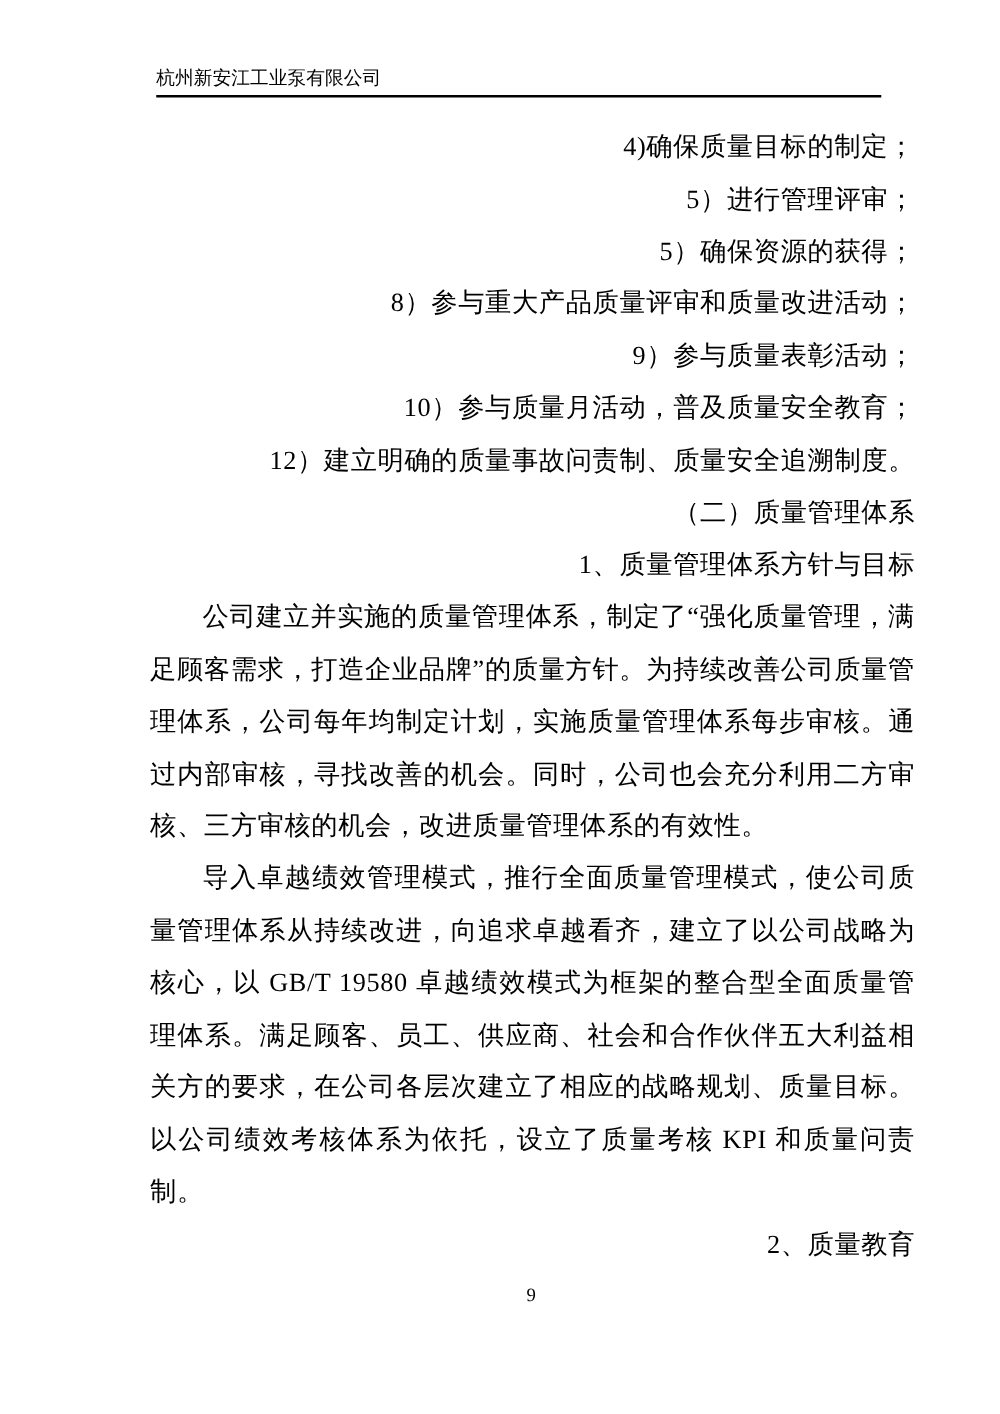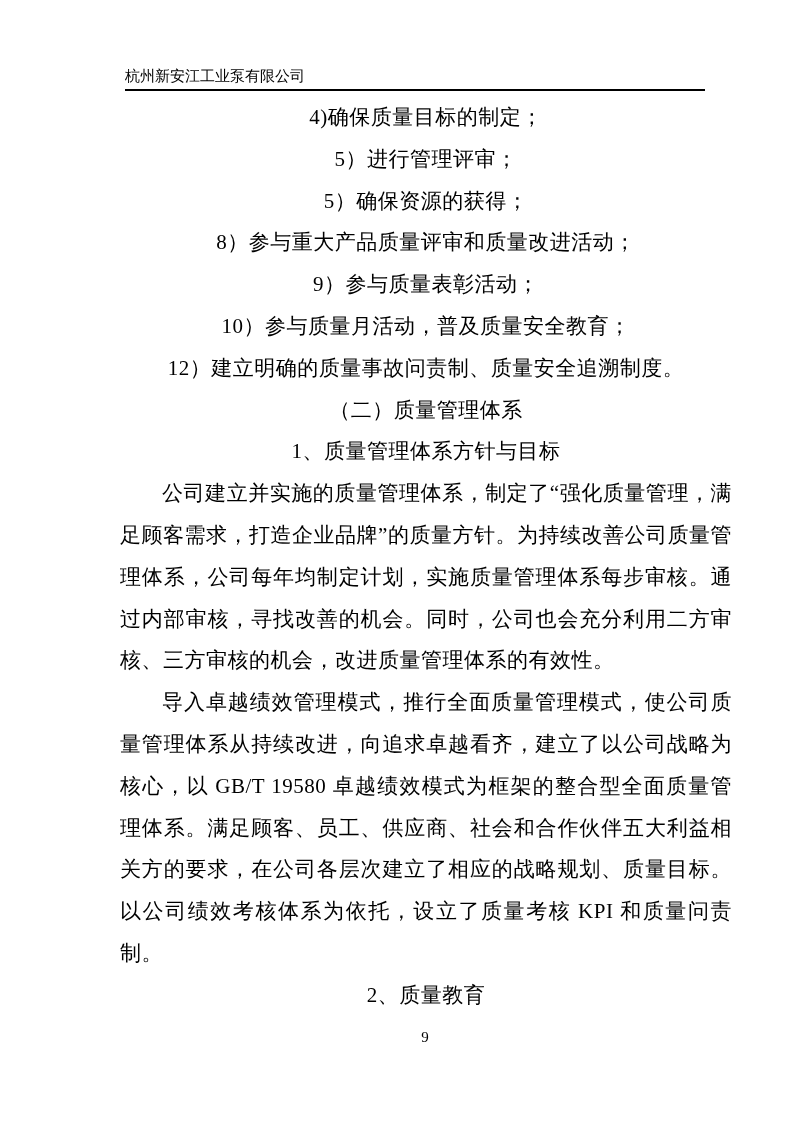--- a/index.html
+++ b/index.html
@@ -22,33 +22,32 @@
     left: 125px;
     right: 95px;
     display: flex;
     justify-content: space-between;
     align-items: flex-end;
     border-bottom: 2px solid #000000;
     padding-bottom: 2px;
     font-size: 15px;
     line-height: 22px;
     white-space: nowrap;
-    margin-top: 13px;
   }
   .body-text {
     position: absolute;
     top: 97px;
     left: 120px;
     width: 612px;
     font-size: 21px;
     line-height: 41.8px;
     letter-spacing: 0.5px;
   }
   .line {
-    text-align: center;
+    text-align: right;
   }
   .para {
     margin: 0;
     text-indent: 2em;
     text-align: justify;
   }
   .footer {
     position: absolute;
     top: 1026px;
     left: 25px;

